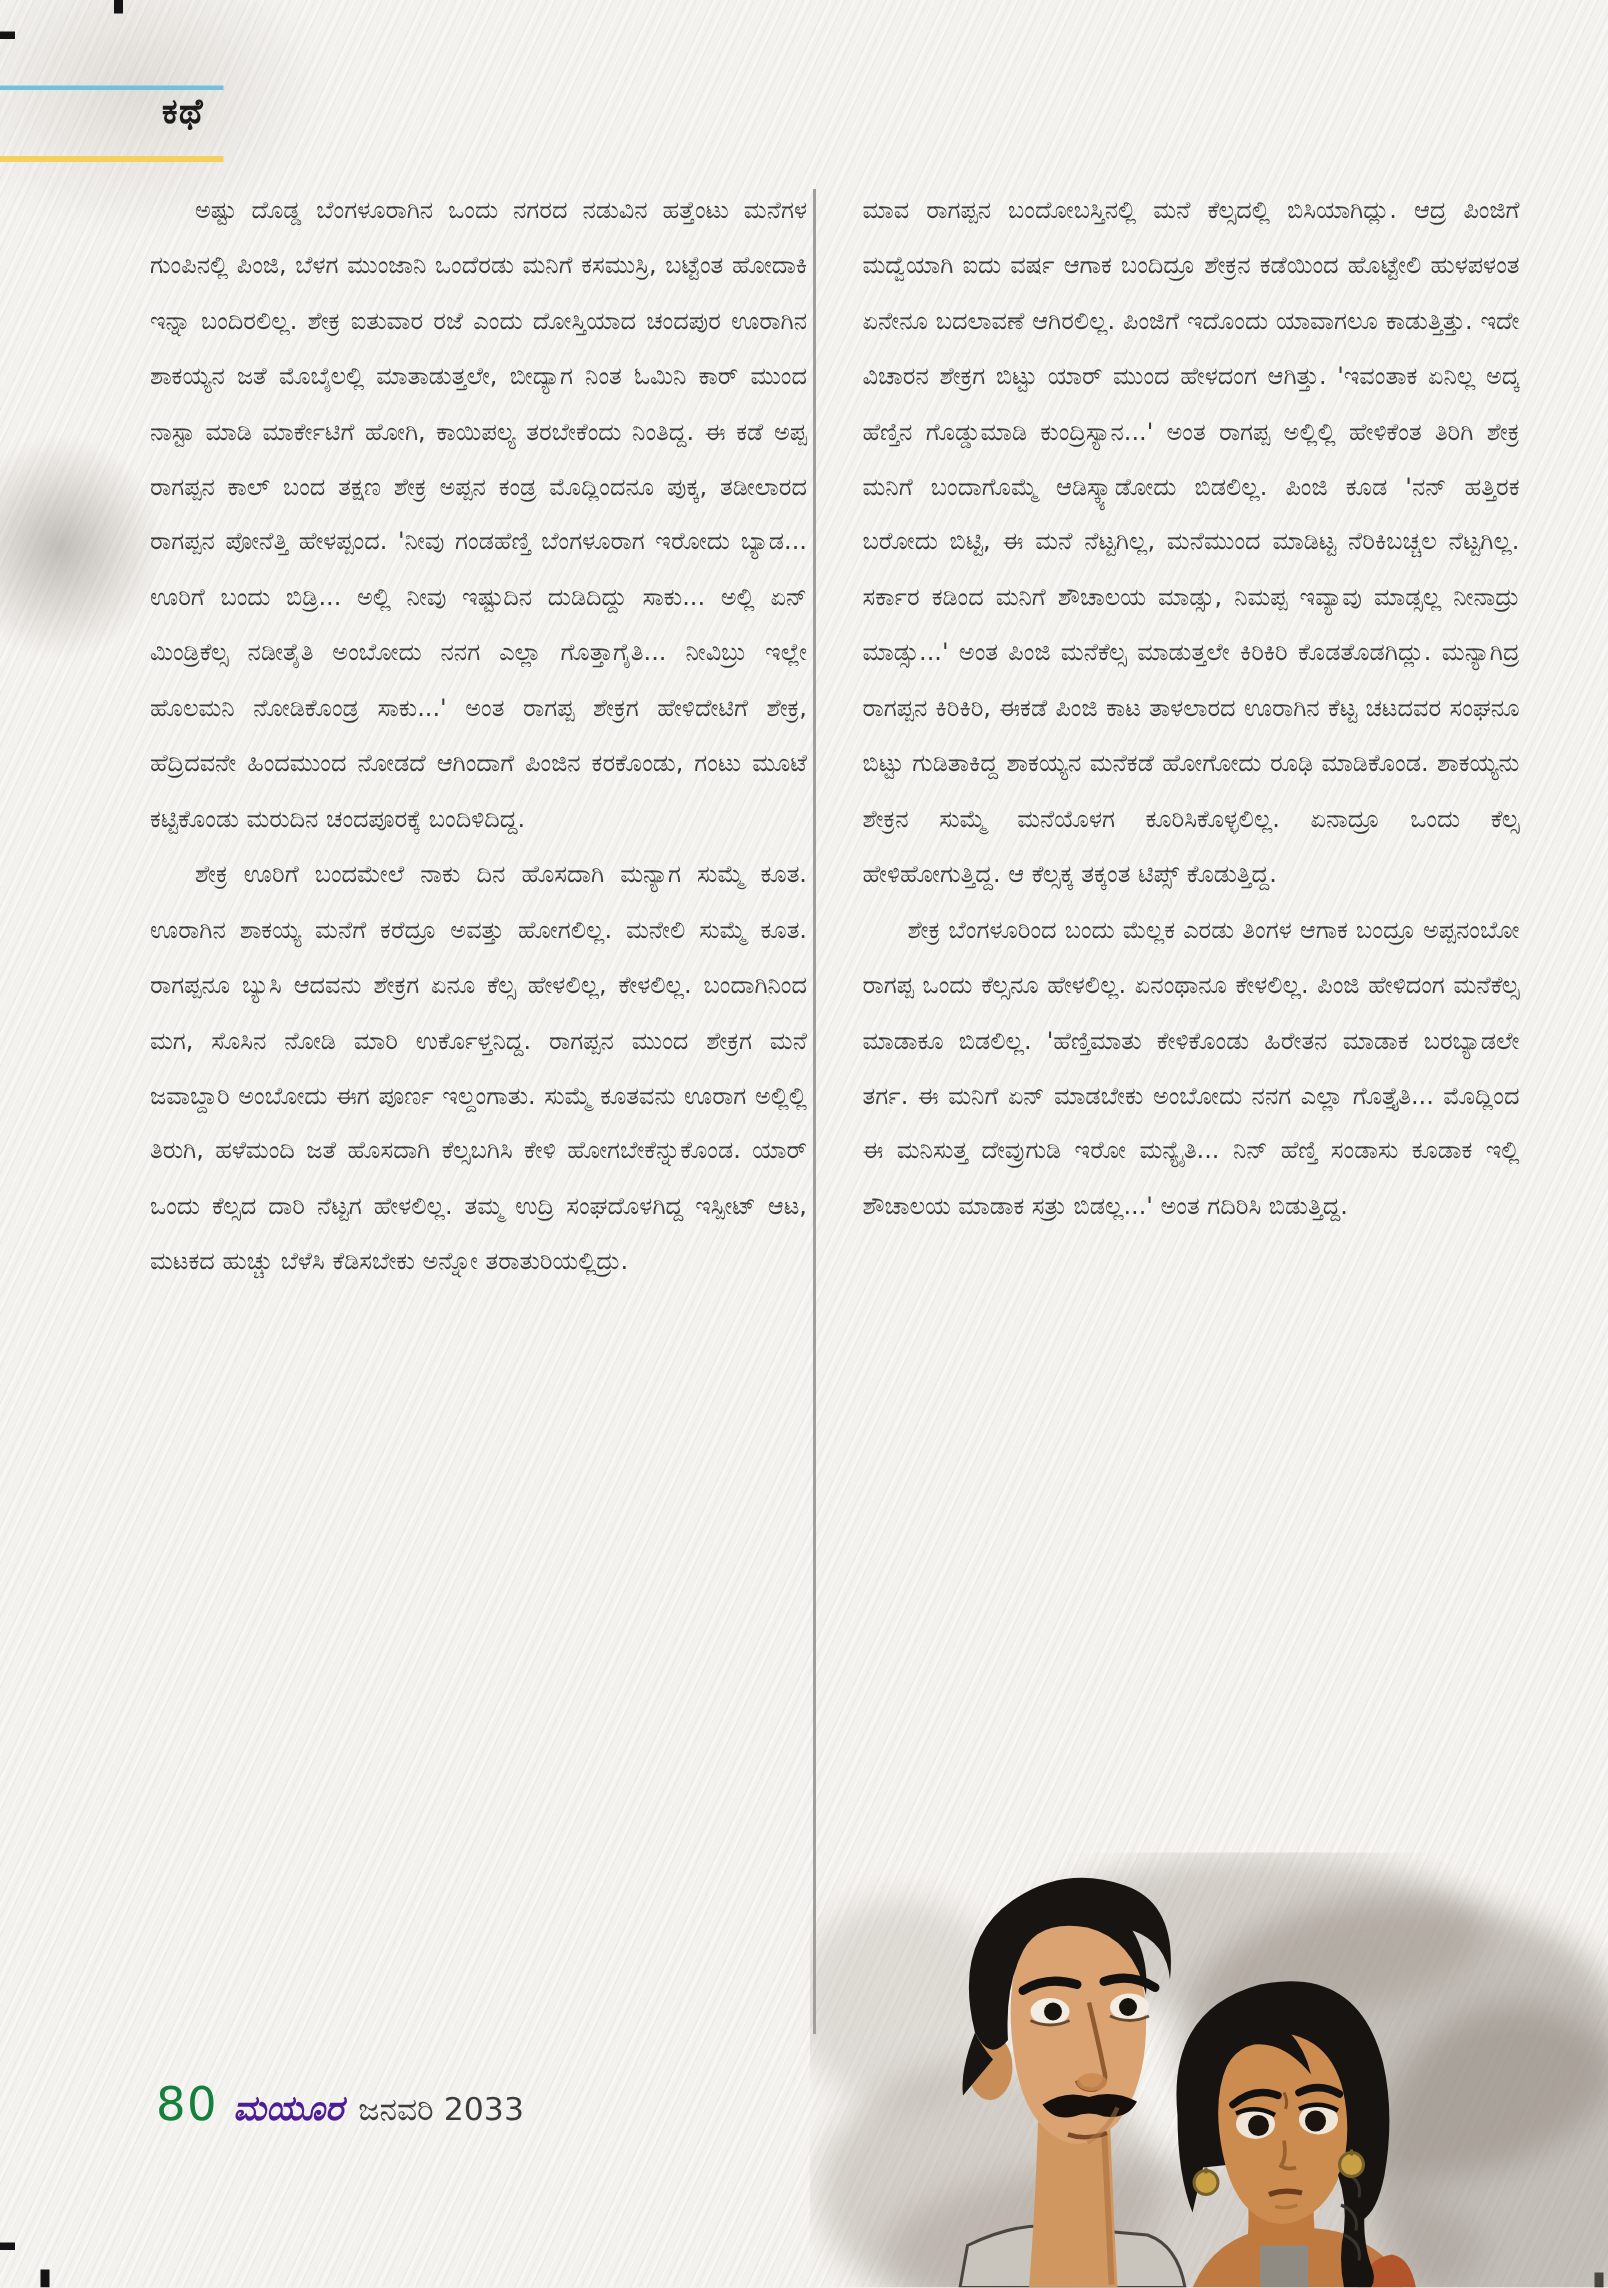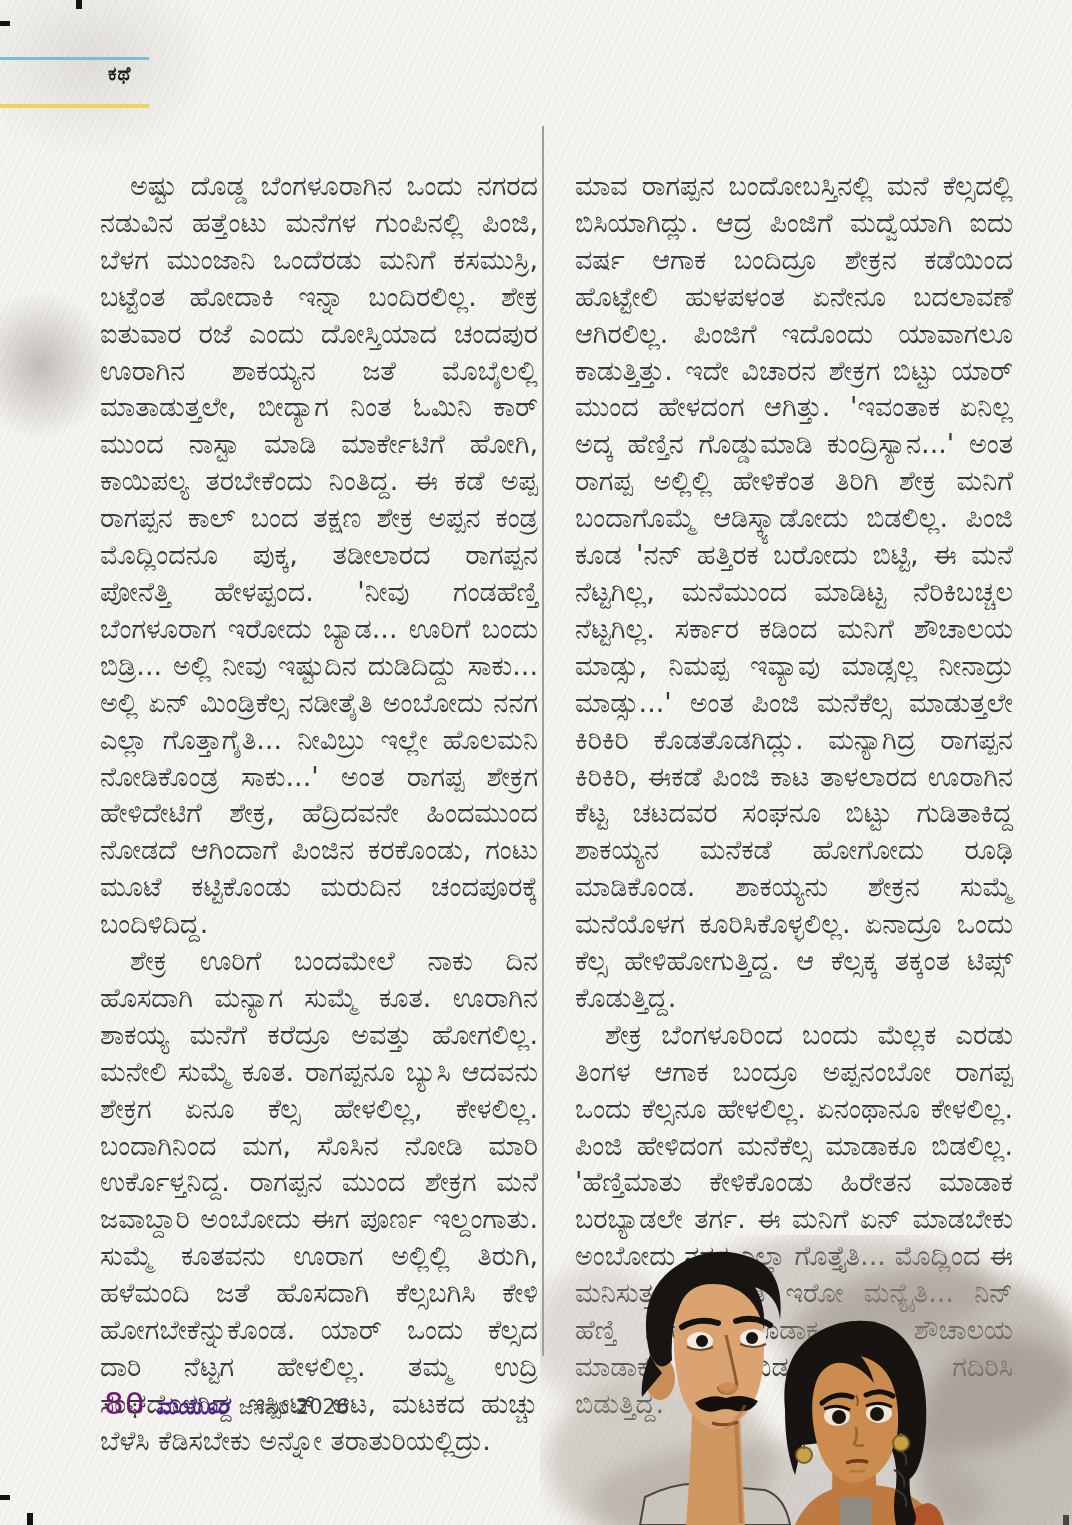--- a/index.html
+++ b/index.html
@@ -30,42 +30,42 @@
   .cm-top{left:76px;top:0;width:6px;height:9px;}
   .cm-left{left:0;top:21px;width:10px;height:5px;}
   .cm-bl-h{left:0;top:1495px;width:10px;height:5px;}
   .cm-bl-v{left:27px;top:1513px;width:6px;height:12px;}
   .cm-br-v{left:1063px;top:1515px;width:6px;height:10px;}
   
   .rule-blue{position:absolute;left:0;top:57px;width:149px;height:3px;}
   .rule-yellow{position:absolute;left:0;top:104px;width:149px;height:4px;}
   .kicker{
     position:absolute;left:108px;top:62px;
-    font-size:19px;font-weight:bold;color:#1c1c1c;letter-spacing:1px;
+    font-size:23px;font-weight:bold;color:#1c1c1c;letter-spacing:1px;
   }
   
   .column{
     position:absolute;top:122px;width:438px;
-    font-size:27px;line-height:36.9px;color:#3a3a3a;
-    text-align:justify;text-justify:inter-word;margin-top:46px;
+    font-size:16px;line-height:36.9px;color:#3a3a3a;
+    text-align:justify;text-justify:inter-word;
   }
   .col-left{left:100px;}
   .col-right{left:575px;}
   .column p{margin:0;text-indent:30px;}
   .column p.no-indent{text-indent:0;}
   .col-divider{
     position:absolute;left:542px;top:126px;width:2px;height:1230px;
     background:rgba(130,130,130,0.75);
   }
   
   .footer{
     position:absolute;left:104px;top:1385px;
     display:flex;align-items:baseline;gap:10px;
   }
-  .page-number{font-size:31px;color:#701a75;letter-spacing:1px;}
+  .page-number{font-size:31px;color:#15803d;letter-spacing:1px;}
   .magazine-name{font-size:23px;font-weight:bold;font-style:italic;}
   .issue-date{font-size:21px;color:#3d3d3d;}
   
   .illustration{
     position:absolute;left:540px;top:1235px;width:532px;height:290px;
   }
 </style>
 </head>
 <body>
 
@@ -91,21 +91,21 @@
 </div>
 
 <div class="column col-right">
   <p class="no-indent">ಮಾವ ರಾಗಪ್ಪನ ಬಂದೋಬಸ್ತಿನಲ್ಲಿ ಮನೆ ಕೆಲ್ಸದಲ್ಲಿ ಬಿಸಿಯಾಗಿದ್ಲು. ಆದ್ರ ಪಿಂಜಿಗೆ ಮದ್ವೆಯಾಗಿ ಐದು ವರ್ಷ ಆಗಾಕ ಬಂದಿದ್ರೂ ಶೇಕ್ರನ ಕಡೆಯಿಂದ ಹೊಟ್ಟೇಲಿ ಹುಳಪಳಂತ ಏನೇನೂ ಬದಲಾವಣೆ ಆಗಿರಲಿಲ್ಲ. ಪಿಂಜಿಗೆ ಇದೊಂದು ಯಾವಾಗಲೂ ಕಾಡುತ್ತಿತ್ತು. ಇದೇ ವಿಚಾರನ ಶೇಕ್ರಗ ಬಿಟ್ಟು ಯಾರ್ ಮುಂದ ಹೇಳದಂಗ ಆಗಿತ್ತು. 'ಇವಂತಾಕ ಏನಿಲ್ಲ ಅದ್ಕ ಹೆಣ್ತಿನ ಗೊಡ್ಡುಮಾಡಿ ಕುಂದ್ರಿಸ್ಯಾನ...' ಅಂತ ರಾಗಪ್ಪ ಅಲ್ಲಿಲ್ಲಿ ಹೇಳಿಕೆಂತ ತಿರಿಗಿ ಶೇಕ್ರ ಮನಿಗೆ ಬಂದಾಗೊಮ್ಮೆ ಆಡಿಸ್ಕ್ಯಾಡೋದು ಬಿಡಲಿಲ್ಲ. ಪಿಂಜಿ ಕೂಡ 'ನನ್ ಹತ್ತಿರಕ ಬರೋದು ಬಿಟ್ಟಿ, ಈ ಮನೆ ನೆಟ್ಟಗಿಲ್ಲ, ಮನೆಮುಂದ ಮಾಡಿಟ್ಟ ನೆರಿಕಿಬಚ್ಚಲ ನೆಟ್ಟಗಿಲ್ಲ. ಸರ್ಕಾರ ಕಡಿಂದ ಮನಿಗೆ ಶೌಚಾಲಯ ಮಾಡ್ಸು, ನಿಮಪ್ಪ ಇವ್ಯಾವು ಮಾಡ್ಸಲ್ಲ ನೀನಾದ್ರು ಮಾಡ್ಸು...' ಅಂತ ಪಿಂಜಿ ಮನೆಕೆಲ್ಸ ಮಾಡುತ್ತಲೇ ಕಿರಿಕಿರಿ ಕೊಡತೊಡಗಿದ್ಲು. ಮನ್ಯಾಗಿದ್ರ ರಾಗಪ್ಪನ ಕಿರಿಕಿರಿ, ಈಕಡೆ ಪಿಂಜಿ ಕಾಟ ತಾಳಲಾರದ ಊರಾಗಿನ ಕೆಟ್ಟ ಚಟದವರ ಸಂಘನೂ ಬಿಟ್ಟು ಗುಡಿತಾಕಿದ್ದ ಶಾಕಯ್ಯನ ಮನೆಕಡೆ ಹೋಗೋದು ರೂಢಿ ಮಾಡಿಕೊಂಡ. ಶಾಕಯ್ಯನು ಶೇಕ್ರನ ಸುಮ್ಮೆ ಮನೆಯೊಳಗ ಕೂರಿಸಿಕೊಳ್ಳಲಿಲ್ಲ. ಏನಾದ್ರೂ ಒಂದು ಕೆಲ್ಸ ಹೇಳಿಹೋಗುತ್ತಿದ್ದ. ಆ ಕೆಲ್ಸಕ್ಕ ತಕ್ಕಂತ ಟಿಪ್ಸ್ ಕೊಡುತ್ತಿದ್ದ.</p>
   <p>ಶೇಕ್ರ ಬೆಂಗಳೂರಿಂದ ಬಂದು ಮೆಲ್ಲಕ ಎರಡು ತಿಂಗಳ ಆಗಾಕ ಬಂದ್ರೂ ಅಪ್ಪನಂಬೋ ರಾಗಪ್ಪ ಒಂದು ಕೆಲ್ಸನೂ ಹೇಳಲಿಲ್ಲ. ಏನಂಥಾನೂ ಕೇಳಲಿಲ್ಲ. ಪಿಂಜಿ ಹೇಳಿದಂಗ ಮನೆಕೆಲ್ಸ ಮಾಡಾಕೂ ಬಿಡಲಿಲ್ಲ. 'ಹೆಣ್ತಿಮಾತು ಕೇಳಿಕೊಂಡು ಹಿರೇತನ ಮಾಡಾಕ ಬರಬ್ಯಾಡಲೇ ತರ್ಗ. ಈ ಮನಿಗೆ ಏನ್ ಮಾಡಬೇಕು ಅಂಬೋದು ನನಗ ಎಲ್ಲಾ ಗೊತ್ತೈತಿ... ಮೊದ್ಲಿಂದ ಈ ಮನಿಸುತ್ತ ದೇವ್ರುಗುಡಿ ಇರೋ ಮನ್ಯೈತಿ... ನಿನ್ ಹೆಣ್ತಿ ಸಂಡಾಸು ಕೂಡಾಕ ಇಲ್ಲಿ ಶೌಚಾಲಯ ಮಾಡಾಕ ಸತ್ರು ಬಿಡಲ್ಲ...' ಅಂತ ಗದಿರಿಸಿ ಬಿಡುತ್ತಿದ್ದ.</p>
 </div>
 
 <div class="footer">
   <span class="page-number">80</span>
   <span class="magazine-name" style="color:#4c1d95">ಮಯೂರ</span>
-  <span class="issue-date">ಜನವರಿ 2026</span>
+  <span class="issue-date">ಜನವರಿ 2033</span>
 </div>
 
 <svg class="illustration" viewBox="0 0 532 290" aria-hidden="true">
   <defs>
     <filter id="wash" x="-40%" y="-40%" width="180%" height="180%">
       <feGaussianBlur stdDeviation="11"></feGaussianBlur>
     </filter>
     <filter id="soft" x="-40%" y="-40%" width="180%" height="180%">
       <feGaussianBlur stdDeviation="3"></feGaussianBlur>
     </filter>

